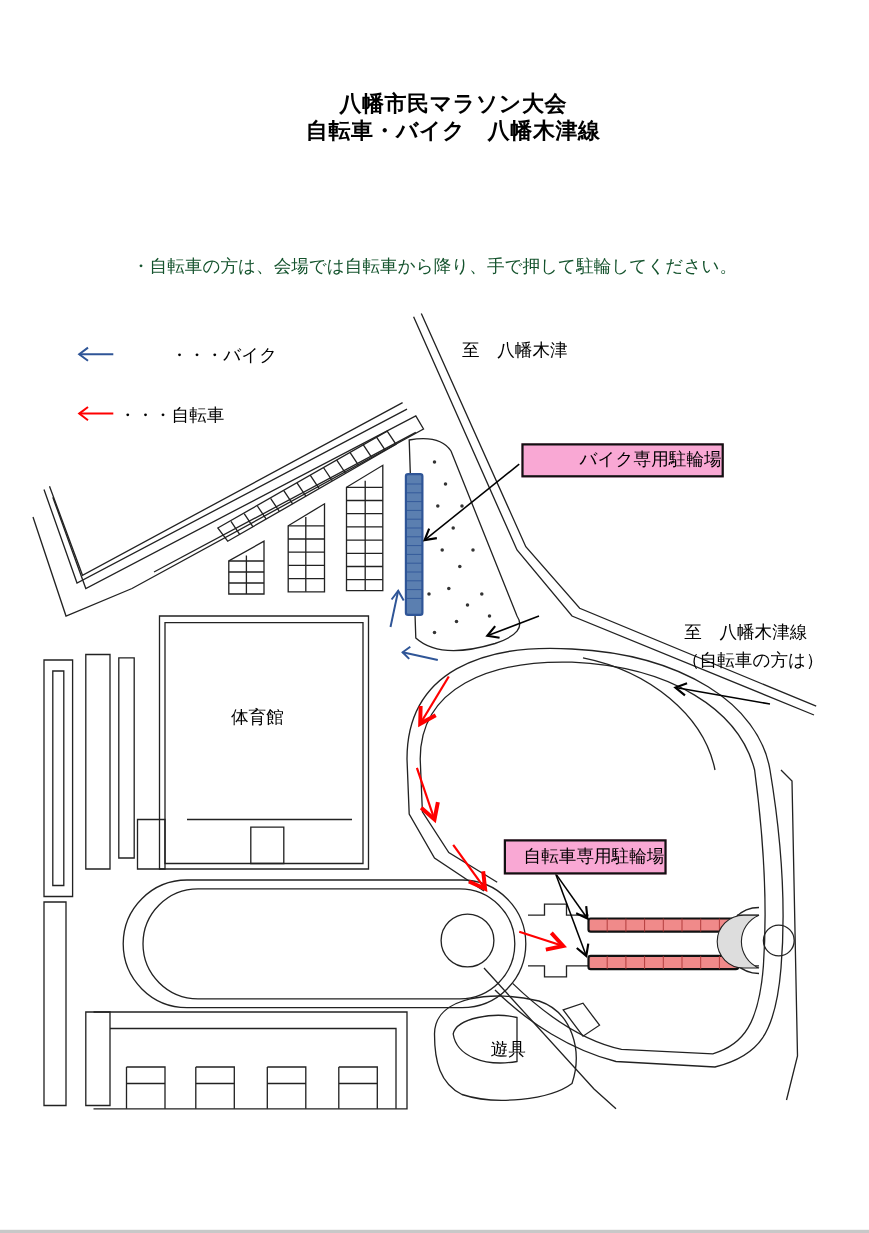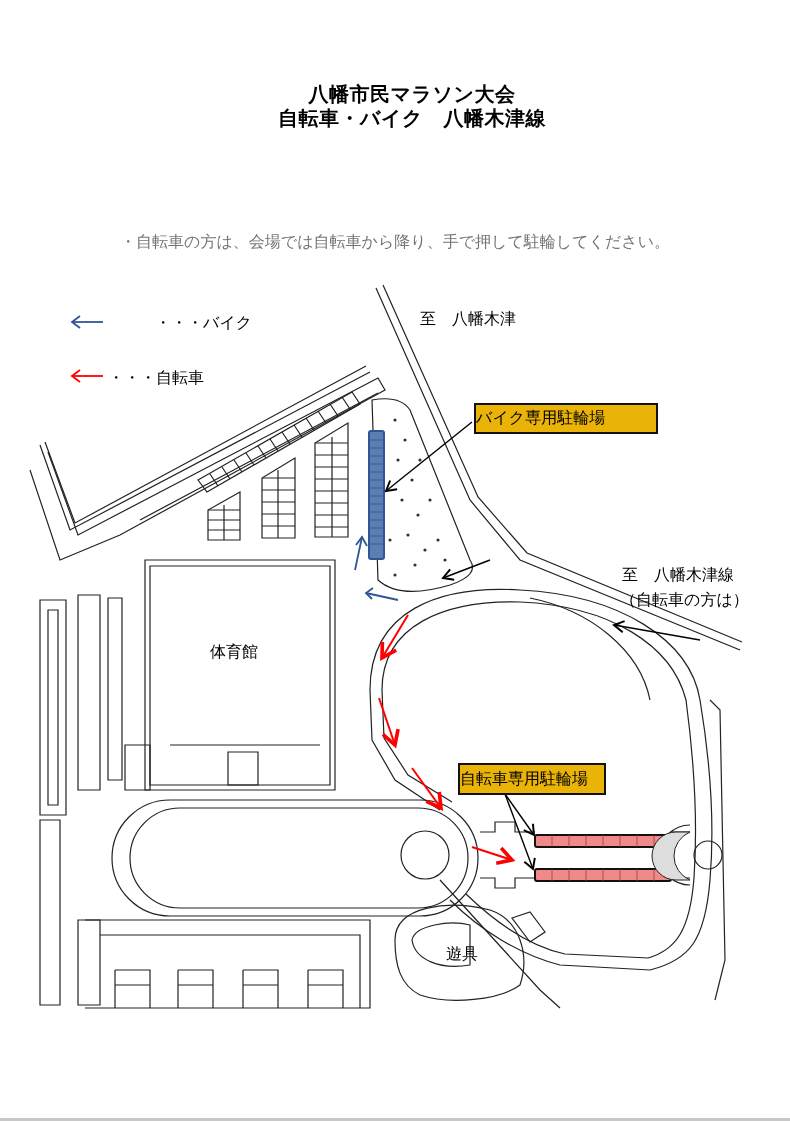--- a/index.html
+++ b/index.html
@@ -1,24 +1,24 @@
 <!DOCTYPE html>
 <html><head>
 <meta charset="utf-8">
 <style>
   html, body { margin:0; padding:0; background:#ffffff; }
   body { width:790px; height:1121px; position:relative; overflow:hidden;
          font-family:"DejaVu Sans","Liberation Sans",sans-serif; color:#000; }
   .title { position:absolute; left:0; width:790px; text-align:center; font-weight:bold;
            font-size:20px; line-height:24px; letter-spacing:0.5px;margin-left:17px; }
   .notice { position:absolute; left:0; width:790px; top:232px; text-align:center;
-            font-size:16px; color:#737373; }
+            font-size:16px; color:#14532d; }
   .lbl { position:absolute; font-size:16px; white-space:nowrap; }
-  .callout { position:absolute; border:2.5px solid #111; background:#eab308;
-             font-size:16px; text-align:left; box-sizing:border-box; }
+  .callout { position:absolute; border:2.5px solid #111; background:#f9a8d4;
+             font-size:16px; text-align:right; box-sizing:border-box; }
   svg.map { position:absolute; left:0; top:0; }
   .bottom-rule { position:absolute; left:0; top:1118px; width:790px; height:3px; background:#c8c8c8; }
 </style>
 </head>
 <body>
 
 <div class="title" style="top:82px">八幡市民マラソン大会</div>
 <div class="title" style="top:106px">自転車・バイク　八幡木津線</div>
 
 <div class="notice">・自転車の方は、会場では自転車から降り、手で押して駐輪してください。</div>

